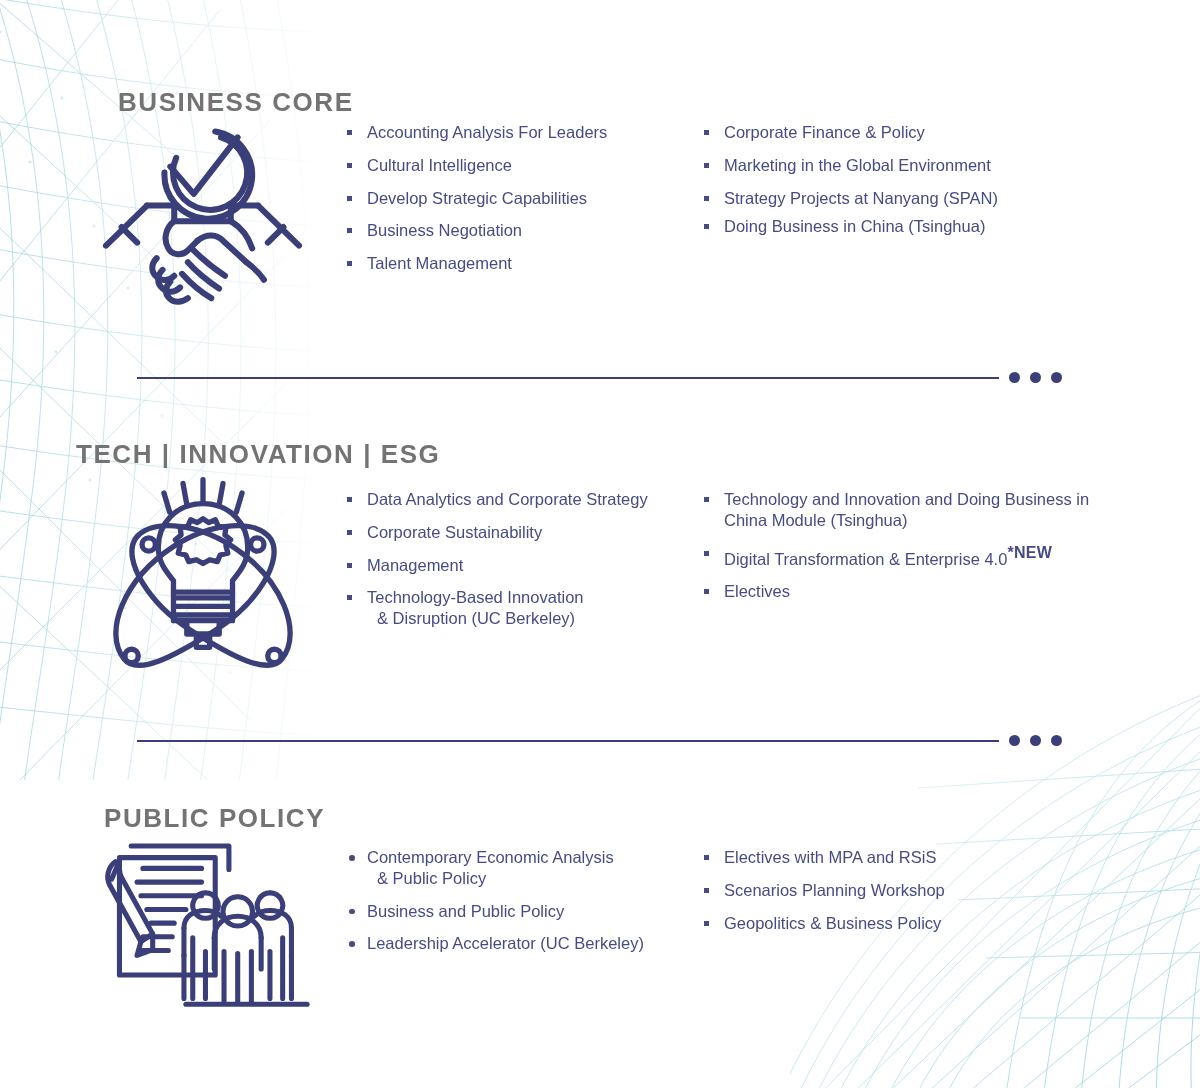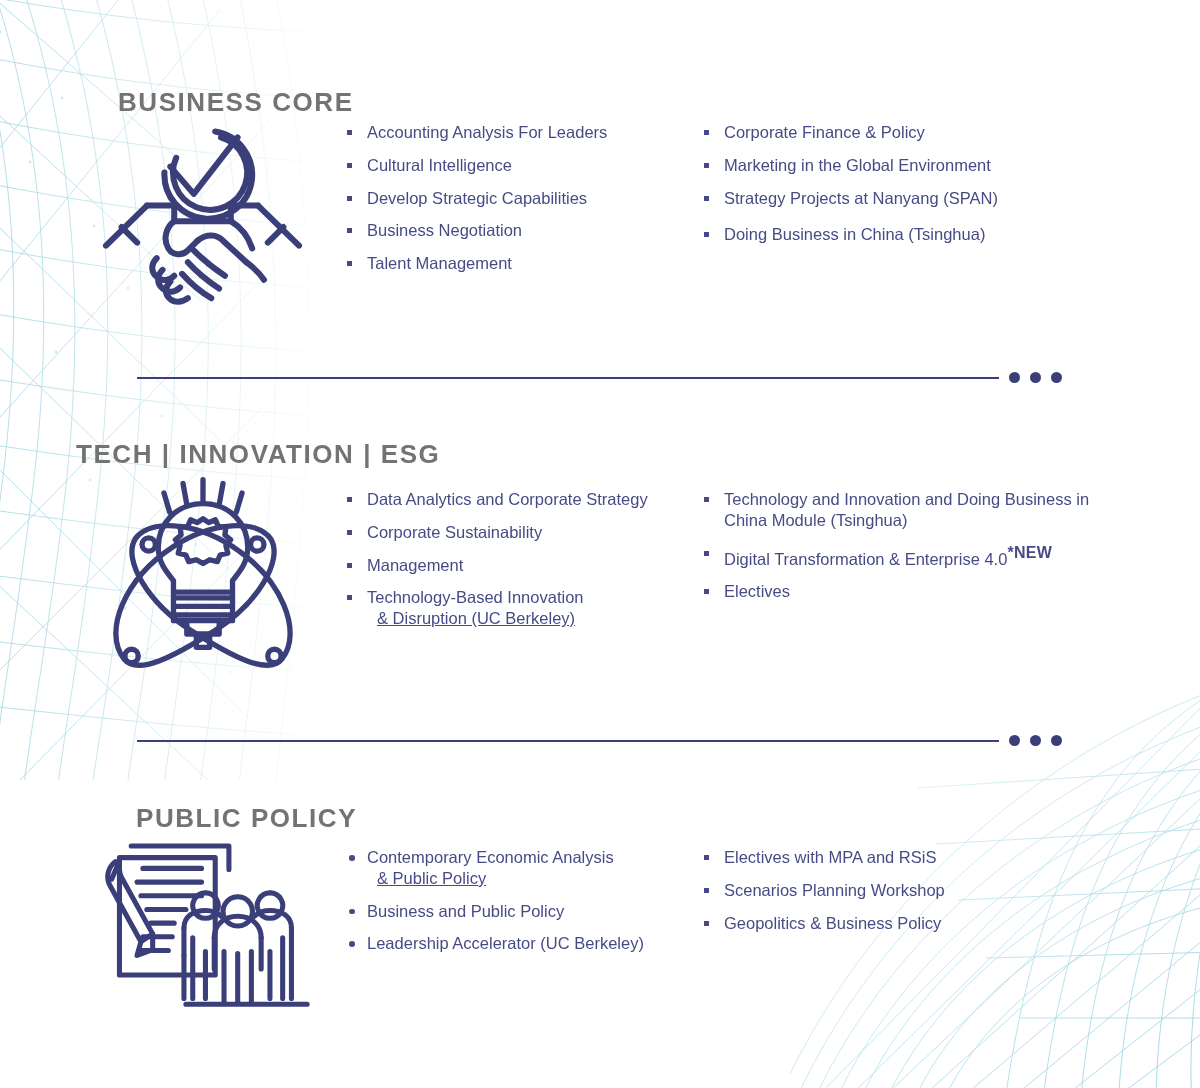--- a/index.html
+++ b/index.html
@@ -83,21 +83,20 @@
   ul.courses.round li .bullet {
     border-radius: 50%;
     width: 5.5px;
     height: 5.5px;
     left: 4px;
   }
   ul.courses li .txt { display: block; }
   ul.courses li .cont {
     display: block;
     padding-left: 10px;
-    text-decoration: underline;
   }
   .new-tag {
     font-size: 16px;
     font-weight: bold;
     vertical-align: super;
     letter-spacing: 0.02em;
   }
 
   
   .divider {
@@ -308,21 +307,21 @@
     <div class="col" style="left:702px; top:122px; width:420px;">
       <ul class="courses">
         <li style="margin-bottom:12px;">
           <span class="bullet"></span>
           <span class="txt">Corporate Finance &amp; Policy</span>
         </li>
         <li style="margin-bottom:12px;">
           <span class="bullet"></span>
           <span class="txt">Marketing in the Global Environment</span>
         </li>
-        <li style="margin-bottom:16px;">
+        <li style="margin-bottom:8px;">
           <span class="bullet"></span>
           <span class="txt">Strategy Projects at Nanyang (SPAN)</span>
         </li>
         <li>
           <span class="bullet"></span>
           <span class="txt">Doing Business in China (Tsinghua)</span>
         </li>
       </ul>
     </div>
   </div>
@@ -415,21 +414,21 @@
     <div class="line" style="width:868px;"></div>
     <div class="dots">
       <span class="dot"></span>
       <span class="dot"></span>
       <span class="dot"></span>
     </div>
   </div>
 
   <div class="section" style="left:0; top:0; width:1200px; height:250px;">
 
-    <div class="sec-heading" style="position:absolute; left:136px; top:803px;">PUBLIC POLICY</div>
+    <div class="sec-heading" style="position:absolute; left:104px; top:803px;">PUBLIC POLICY</div>
 
     <svg class="sec-icon" viewBox="0 0 220 190" width="215" height="186" style="left:96px; top:836px;" aria-hidden="true">
       <g fill="none" stroke="#3b3f79" stroke-width="5.2" stroke-linecap="round" stroke-linejoin="round">
 
         <path d="M36,10 L136,10 L136,34"></path>
 
         <path d="M24,22 L122,22 L122,142 L24,142 L24,22"></path>
 
         <path d="M48,33 L108,33"></path>
         <path d="M42,47 L108,47"></path>

